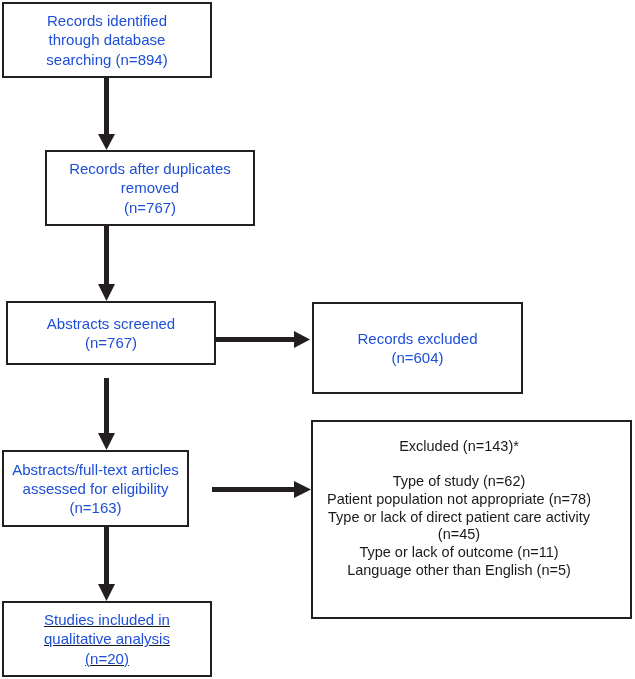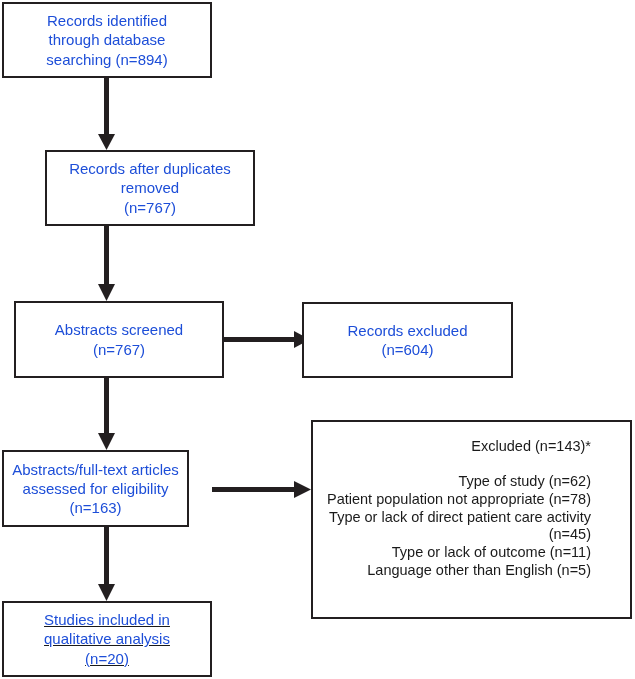--- a/index.html
+++ b/index.html
@@ -37,32 +37,32 @@
   }
   .node-text {
     text-align: center;
     font-size: 15px;
     line-height: 1.28;
     color: #1d4ed8;
     white-space: pre-line;
     padding: 0 6px;
   }
   .node-text-left {
-    text-align: right;
+    text-align: center;
     font-size: 14.5px;
     line-height: 1.22;
     color: #1a1a1a;
     white-space: pre-line;
   }
   #box-identified  { left: 2px;   top: 2px;   width: 210px; height: 76px; }
   #box-duplicates  { left: 2px;   top: 150px; width: 210px; height: 76px; margin-left: 43px; }
-  #box-screened    { left: 14px;   top: 301px; width: 210px; height: 77px; justify-content: center; }
+  #box-screened    { left: 6px;   top: 301px; width: 210px; height: 64px; justify-content: center; }
   #box-eligibility { left: 2px;   top: 450px; width: 187px; height: 77px; }
   #box-included    { left: 2px;   top: 601px; width: 210px; height: 76px; text-decoration: underline; }
-  #box-excluded    { left: 302px; top: 302px; width: 211px; height: 76px; }
+  #box-excluded    { left: 312px; top: 302px; width: 211px; height: 92px; }
   #box-reasons     {
     left: 311px; top: 420px; width: 321px; height: 199px;
     align-items: flex-start; justify-content: flex-start;
     padding: 16px 0 0 14px;
   }
 </style>
 </head>
 <body>
 
 <div id="diagram-root">

